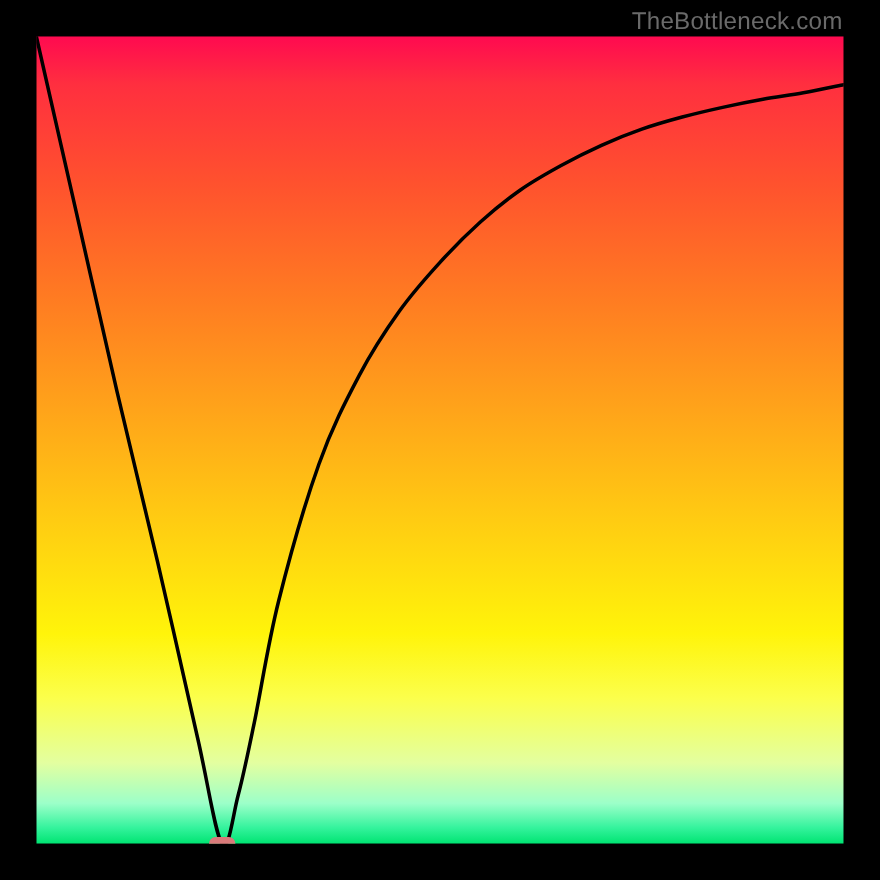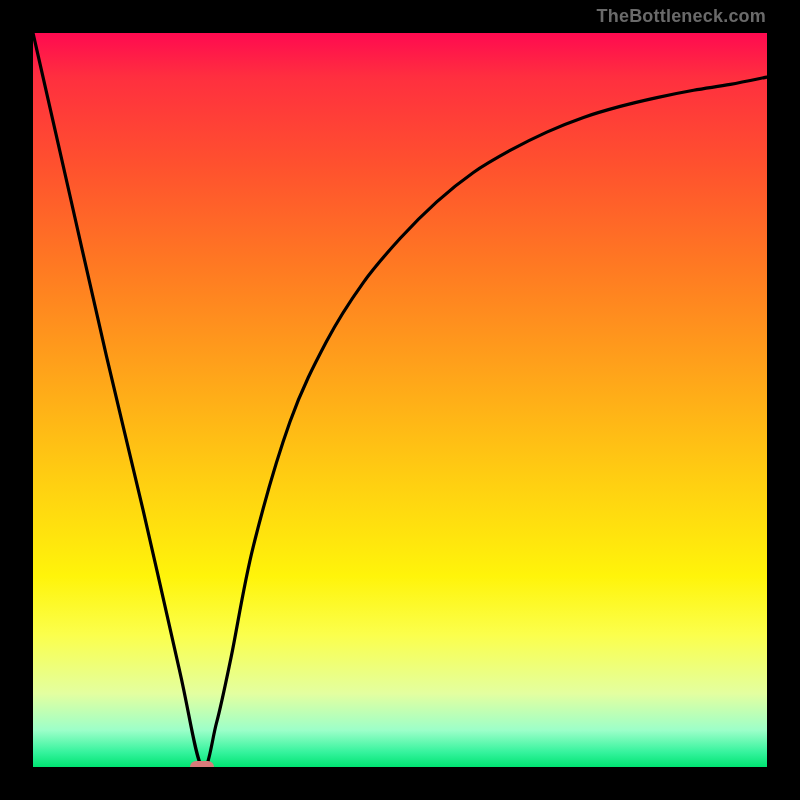--- a/index.html
+++ b/index.html
@@ -48,22 +48,22 @@
       #9cffc9 95%,
       #35f39d 98%,
       #00e472 100%
     );
   }
   .watermark {
     position: absolute;
     top: 6px;
     right: 34px;
     color: #6a6a6a;
-    font-size: 18px;
-    font-weight: 700;
+    font-size: 22px;
+    font-weight: 400;
     letter-spacing: 0.2px;
     user-select: none;
   }
   svg.curve {
     position: absolute;
     left: 0;
     top: 0;
     width: 100%;
     height: 100%;
     overflow: visible;

